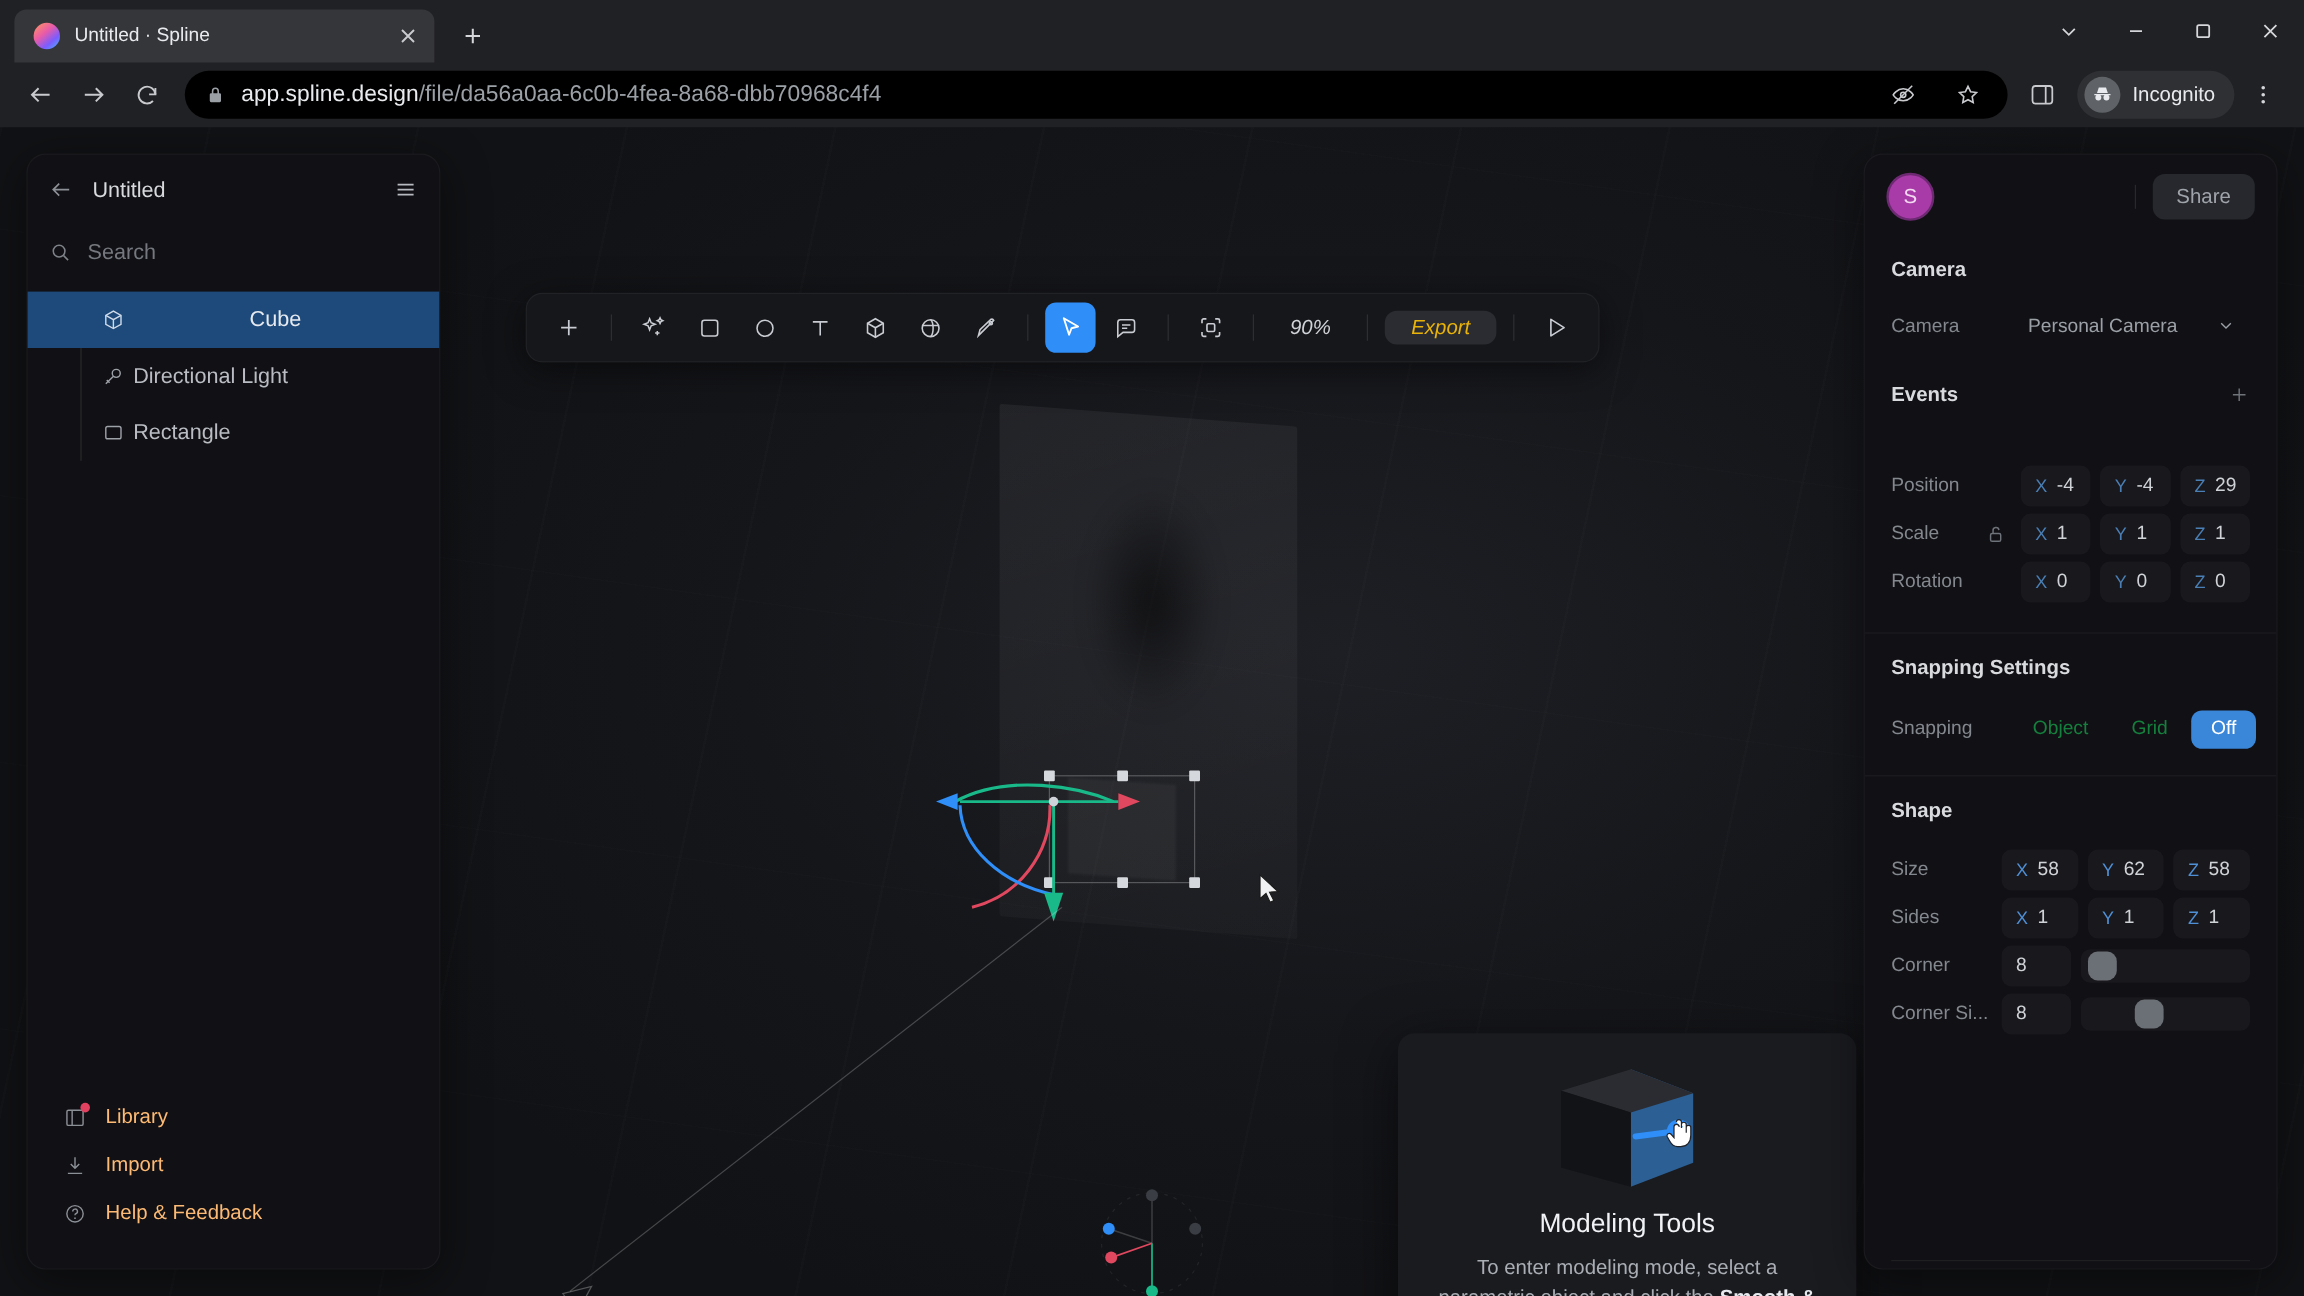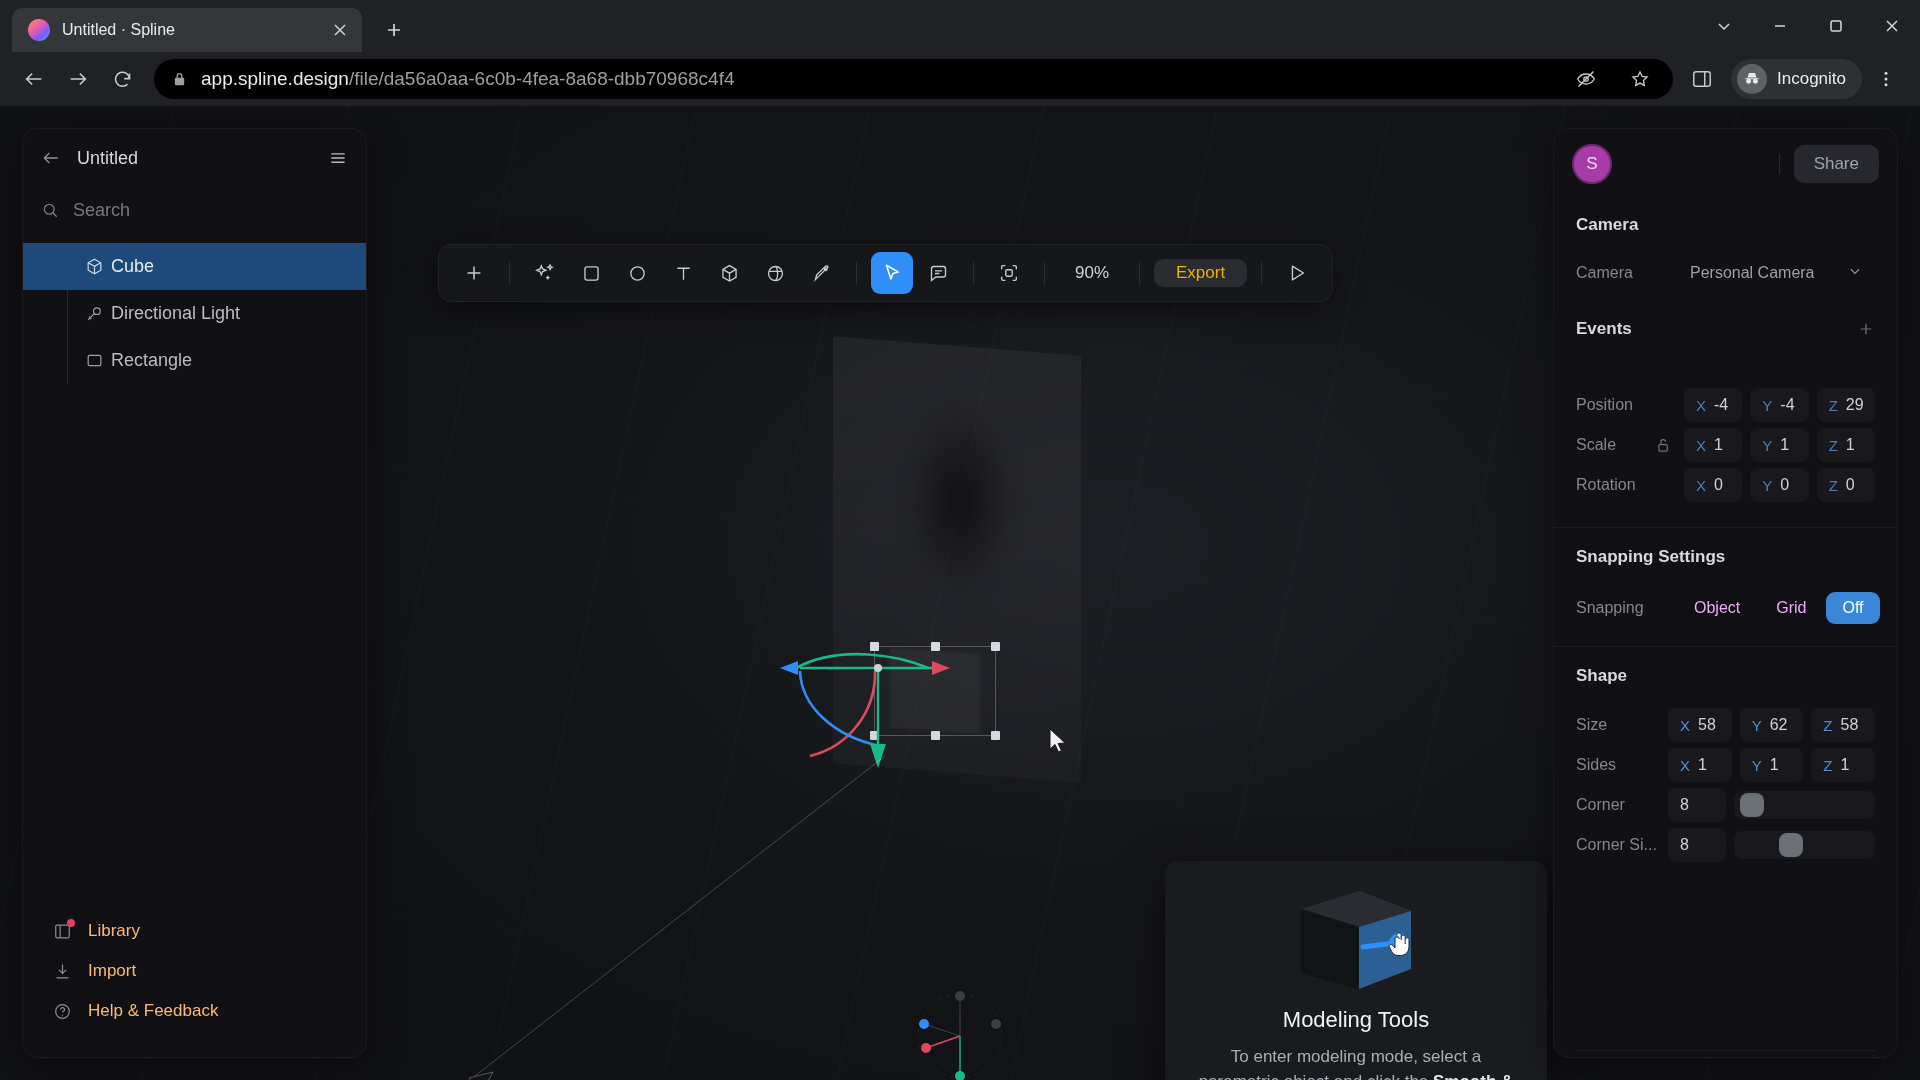--- a/index.html
+++ b/index.html
@@ -108,21 +108,21 @@
   .lp-search input {
     flex: 1; background: transparent; border: 0; outline: 0;
     color: #cfd2d7; font-size: 18px; font-family: inherit;
   }
   .lp-search input::placeholder { color: #75787f; }
   .lp-list { margin-top: 10px; }
   .lp-item {
     height: 47px; display: flex; align-items: center; gap: 14px;
     padding: 0 18px 0 52px; position: relative; color: #b9bcc2; font-size: 18px;
   }
-  .lp-item.selected { background: #1d4a7a; color: #e6eaf0; }
+  .lp-item.selected { background: #1d4a7a; color: #e6eaf0; justify-content: center; }
   .lp-item .ico { position: absolute; left: 62px; display: flex; align-items: center; color: #9da1a8; }
   .lp-item.selected .ico { color: #cfdbe9; }
   .lp-item .lbl { margin-left: 36px; }
   .lp-item .guide {
     position: absolute; left: 44px; top: 0; bottom: 0; width: 1px;
     background: rgba(255,255,255,0.10);
   }
   .lp-spacer { flex: 1; }
   .lp-footer { padding: 0 0 26px 0; }
   .lp-foot-item {
@@ -135,20 +135,21 @@
     border-radius: 50%; background: #e2415f;
   }
 
   
   .top-toolbar {
     position: absolute; left: 438px; top: 138px; height: 58px;
     background: #16171b; border-radius: 14px;
     border: 1px solid rgba(255,255,255,0.05);
     display: flex; align-items: center; padding: 0 14px; gap: 4px;
     box-shadow: 0 6px 30px rgba(0,0,0,0.5);
+    font-style: italic;
   }
   .tb-btn {
     width: 42px; height: 42px; border-radius: 9px; display: flex;
     align-items: center; justify-content: center; color: #c9ccd2;
   }
   .tb-btn.active { background: #2f8ef7; color: #fff; }
   .tb-sep { width: 1px; height: 22px; background: rgba(255,255,255,0.10); margin: 0 10px; }
   .tb-zoom { color: #cfd2d7; font-size: 17px; padding: 0 16px; }
   .tb-export {
     height: 28px; padding: 0 22px; border-radius: 10px; background: #2a2c31;
@@ -236,21 +237,21 @@
   .num-field {
     height: 34px; border-radius: 8px; background: rgba(255,255,255,0.035);
     display: flex; align-items: center; gap: 8px; padding: 0 12px;
     font-size: 16px; color: #cfd2d7; flex: 1; min-width: 0;
   }
   .num-axis { color: #4a7fb5; font-size: 15px; }
   .num-axis.bright { color: #4f8fd6; }
   .field-row { display: flex; align-items: center; padding: 0 22px; height: 40px; gap: 8px; }
   .lock-ico { color: #6e727a; display: flex; align-items: center; flex: none; width: 20px;}
   .seg-group { display: flex; align-items: center; gap: 4px; flex: 1; justify-content: flex-end;}
-  .seg { padding: 7px 16px; border-radius: 9px; color: #f0abfc; font-size: 16px; }
+  .seg { padding: 7px 16px; border-radius: 9px; color: #15803d; font-size: 16px; }
   .seg.active { background: #3a86d8; color: #fff; }
   .slider-track {
     flex: 1; height: 28px; border-radius: 8px; background: rgba(255,255,255,0.035);
     position: relative;
   }
   .slider-knob {
     position: absolute; top: 2px; width: 24px; height: 24px; border-radius: 8px;
     background: #6b6f76;
   }
   .rp-scroll-hint {

